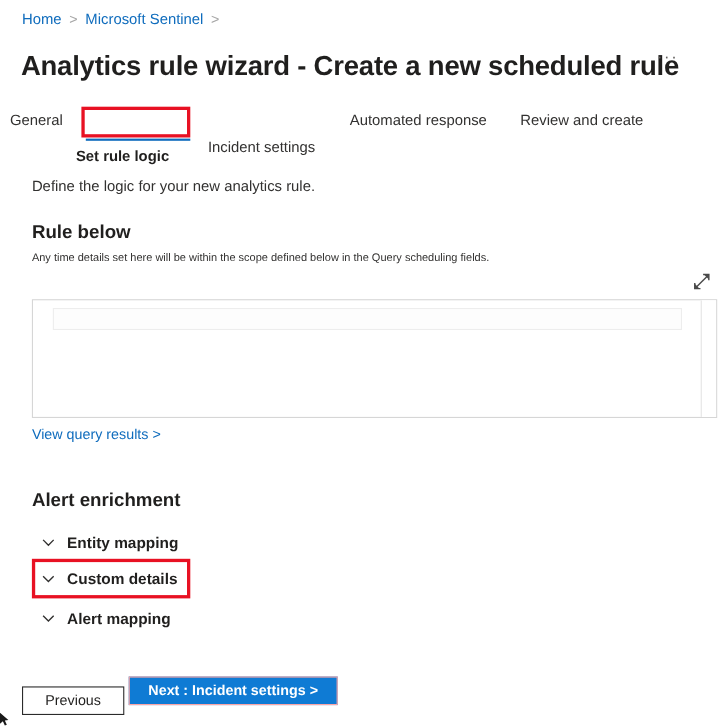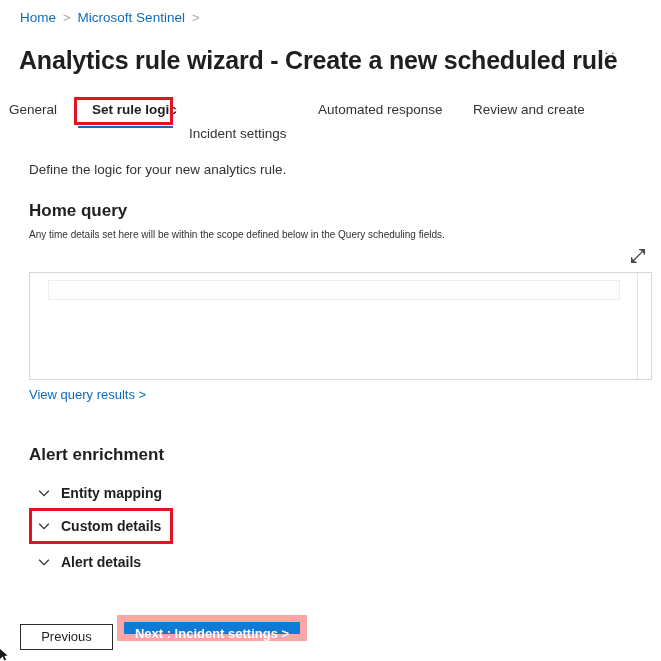--- a/index.html
+++ b/index.html
@@ -213,21 +213,21 @@
     font-size: 13px;
     line-height: 24px;
     text-align: center;
     cursor: pointer;
     margin-top: 9px;
   }
   #btn-next {
     position: absolute;
     left: 117px; top: 7px;
     width: 190px; height: 26px;
-    border: 7px solid #fca5a5;
+    border: 1px solid #fca5a5;
     background: #0f7bd4;
     color: #ffffff;
     font-family: "Liberation Sans", sans-serif;
     font-size: 13px;
     font-weight: 600;
     line-height: 24px;
     text-align: center;
     cursor: pointer;
   }
 
@@ -248,32 +248,32 @@
     <span class="crumb-sep">&gt;</span>
     <span class="crumb-link">Microsoft Sentinel</span>
     <span class="crumb-sep">&gt;</span>
   </div>
 
   <div id="page-title">Analytics rule wizard - Create a new scheduled rule</div>
   <div id="title-more">···</div>
 
   <div id="tabs">
     <div class="tab" style="left:9px;">General</div>
-    <div class="tab selected" style="left:92px;">Set rule logic</div>
+    <div class="tab selected" style="left:69px;margin-top:32px;">Set rule logic</div>
     <div class="tab" style="left:189px;margin-top:24px;">Incident settings</div>
     <div class="tab" style="left:318px;">Automated response</div>
     <div class="tab" style="left:473px;">Review and create</div>
     <div class="tab-underline" style="left:78px; width:95px;"></div>
   </div>
 
   <div class="annot-box" style="left:74px; top:97px; width:99px; height:28px;"></div>
 
   <div class="intro-text">Define the logic for your new analytics rule.</div>
 
-  <div id="rule-query-head" class="section-head">Home query</div>
+  <div id="rule-query-head" class="section-head">Rule below</div>
   <div class="section-sub">Any time details set here will be within the scope defined below in the Query scheduling fields.</div>
 
   <div id="expand-icon">
     <svg width="18" height="18" viewBox="0 0 18 18" aria-hidden="true">
       <path d="M10.2 2.6 L15.4 2.6 L15.4 7.8" fill="none" stroke="#4a4a4a" stroke-width="1.3"></path>
       <path d="M15.1 2.9 L3.2 14.8" fill="none" stroke="#4a4a4a" stroke-width="1.3"></path>
       <path d="M2.6 10.2 L2.6 15.4 L7.8 15.4" fill="none" stroke="#4a4a4a" stroke-width="1.3"></path>
       <polygon points="15.4,2.6 15.4,7.0 11.0,2.6" fill="#4a4a4a"></polygon>
       <polygon points="2.6,15.4 7.0,15.4 2.6,11.0" fill="#4a4a4a"></polygon>
     </svg>
@@ -309,21 +309,21 @@
   </div>
 
   <div class="annot-box" style="left:29px; top:508px; width:144px; height:36px;"></div>
 
   <div class="collapse-row" id="row-alert">
     <span class="chev">
       <svg width="16" height="16" viewBox="0 0 16 16" aria-hidden="true">
         <path d="M3.2 5.8 L8 10.6 L12.8 5.8" fill="none" stroke="#323130" stroke-width="1.25"></path>
       </svg>
     </span>
-    <span class="collapse-label">Alert details</span>
+    <span class="collapse-label">Alert mapping</span>
   </div>
 
   <div id="footer">
     <div id="btn-previous">Previous</div>
     <div id="btn-next">Next : Incident settings &gt;</div>
   </div>
 
   <div id="mouse-cursor">
     <svg width="10" height="13" viewBox="0 0 10 13" aria-hidden="true">
       <polygon points="0,0 0,10 2.6,7.6 4.4,11.6 6.2,10.8 4.4,6.9 7.6,6.6" fill="#1a1a1a"></polygon>

